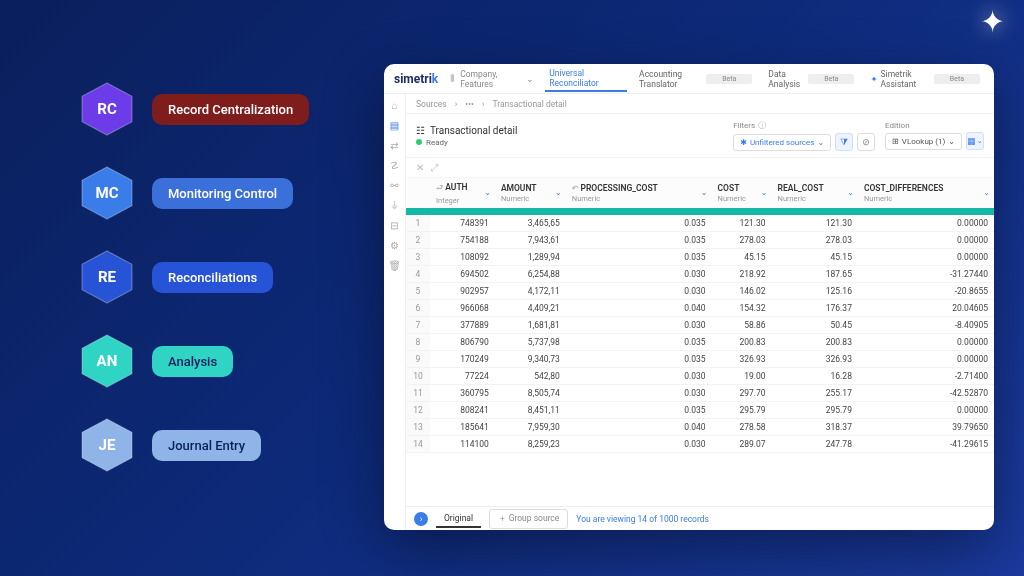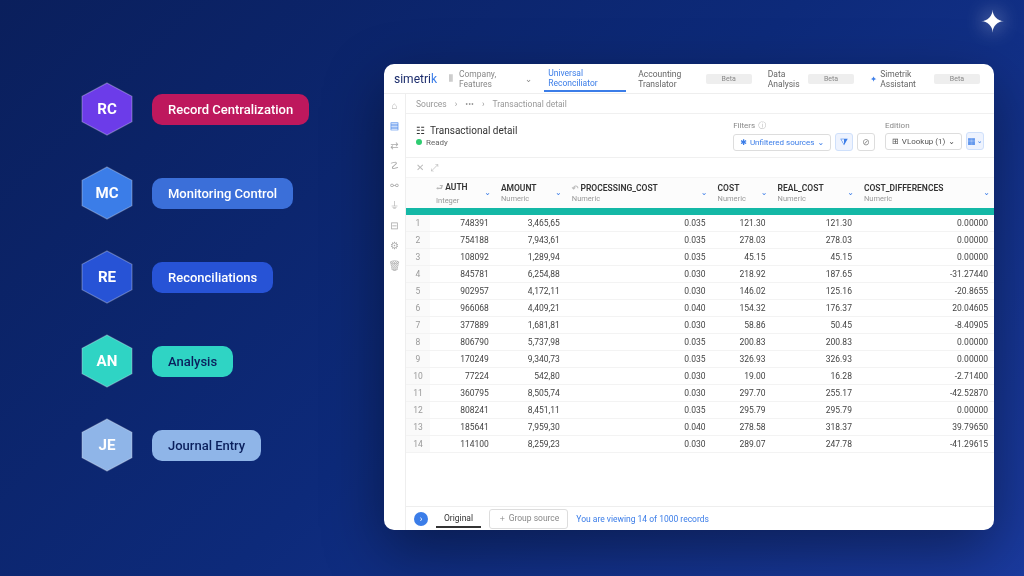--- a/index.html
+++ b/index.html
@@ -4,28 +4,28 @@
 <style>
 *{box-sizing:border-box;margin:0;padding:0;font-family:-apple-system,BlinkMacSystemFont,"Segoe UI",Roboto,sans-serif}
 body{width:1024px;height:576px;background:linear-gradient(135deg,#0a1f5c 0%,#0d2a7a 50%,#1a3a9e 100%);position:relative;overflow:hidden}
 .star{position:absolute;top:4px;right:4px;width:40px;height:40px;pointer-events:none}
 .star::before{content:"✦";color:#fff;font-size:30px;text-shadow:0 0 20px rgba(255,255,255,.8)}
 .left-nav{position:absolute;left:78px;top:80px;display:flex;flex-direction:column;gap:26px}
 .nav-item{display:flex;align-items:center;gap:16px}
 .hex{width:58px;height:58px;position:relative;display:flex;align-items:center;justify-content:center}
 .hex svg{width:58px;height:58px}
 .nav-pill{padding:8px 16px;border-radius:10px;font-size:13px;color:#fff;font-weight:500}
-.pill-0{background:#be185d}
+.pill-0{background:#7f1d1d}
 .pill-1{background:#3b6fd9}
 .pill-2{background:#2753d6}
 .pill-3{background:#2fd4c4;color:#0a1f5c}
 .pill-4{background:#8fb5e8;color:#0a1f5c}
 .app{position:absolute;left:384px;top:64px;width:610px;height:466px;background:#fff;border-radius:10px;box-shadow:0 20px 60px rgba(0,0,0,.4);overflow:hidden;font-size:9px;color:#555;display:flex;flex-direction:column}
 .top-bar{height:30px;border-bottom:1px solid #eee;display:flex;align-items:center;padding:0 10px;gap:12px;flex-shrink:0}
-.logo{font-weight:400;font-size:12px}
+.logo{font-weight:700;font-size:12px}
 .logo .s1{color:#1a2b6b}
 .logo .s2{color:#3b7de8}
 .company-sel{display:flex;align-items:center;gap:6px;color:#888;font-size:8.5px}
 .top-tabs{display:flex;gap:8px;margin-left:auto;align-items:center}
 .top-tab{font-size:8.5px;padding:2px 4px;color:#666;display:flex;align-items:center;gap:3px}
 .top-tab.active{color:#3b7de8;border-bottom:2px solid #3b7de8}
 .beta{background:#eee;color:#888;padding:1px 16px;border-radius:2px;font-size:7px}
 .main-row{display:flex;flex:1;min-height:0}
 .left-rail{width:22px;border-right:1px solid #eee;display:flex;flex-direction:column;align-items:center;gap:9px;padding-top:6px;color:#aaa}
 .rail-icon{width:11px;height:11px;display:flex;align-items:center;justify-content:center;font-size:10px;cursor:pointer}
@@ -241,21 +241,21 @@
                 <td class="rownum">3</td>
                 <td>108092</td>
                 <td>1,289,94</td>
                 <td>0.035</td>
                 <td>45.15</td>
                 <td>45.15</td>
                 <td>0.00000</td>
               </tr>
               <tr>
                 <td class="rownum">4</td>
-                <td>845781</td>
+                <td>694502</td>
                 <td>6,254,88</td>
                 <td>0.030</td>
                 <td>218.92</td>
                 <td>187.65</td>
                 <td>-31.27440</td>
               </tr>
               <tr>
                 <td class="rownum">5</td>
                 <td>902957</td>
                 <td>4,172,11</td>

